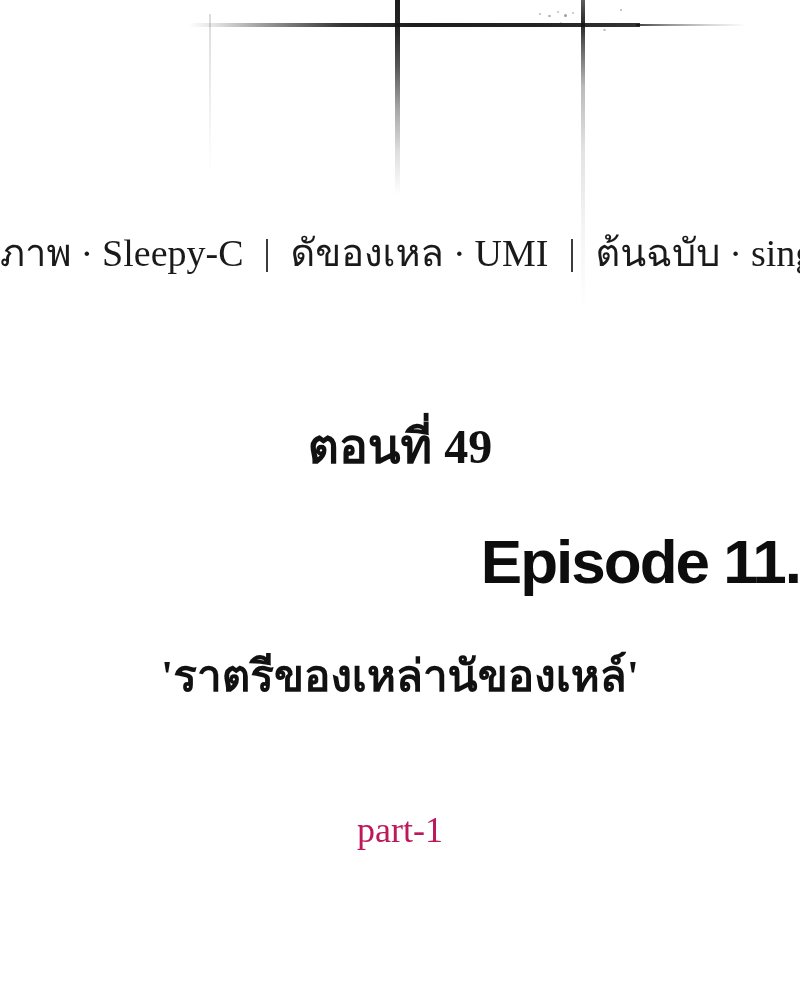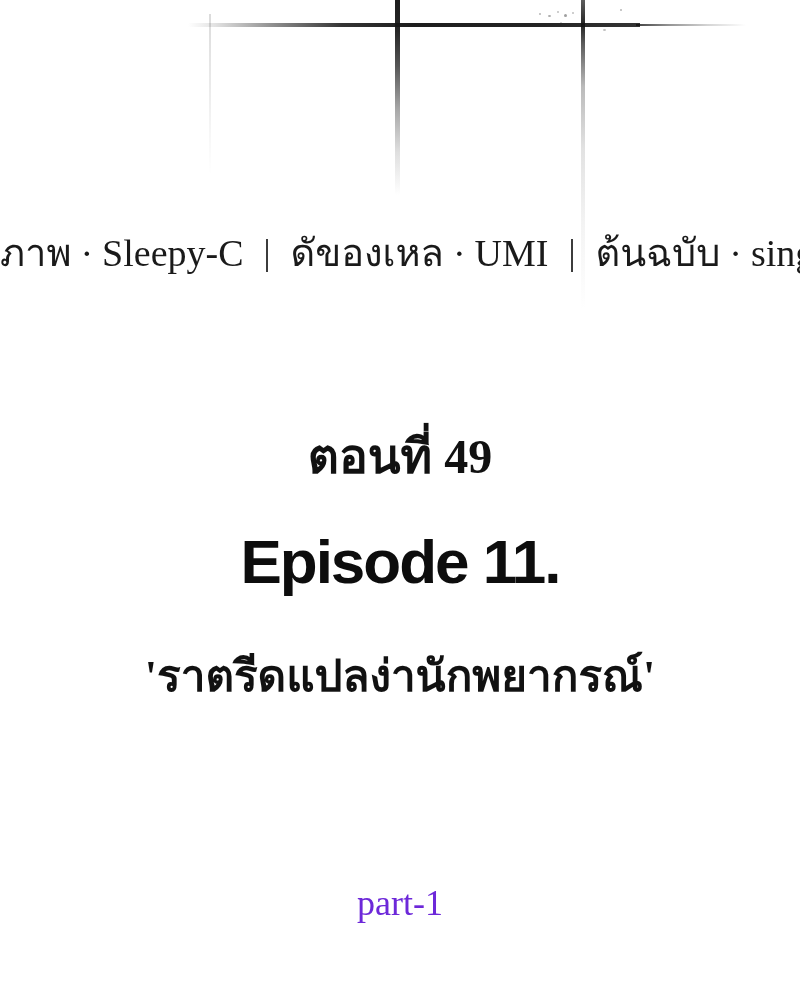--- a/index.html
+++ b/index.html
@@ -99,47 +99,48 @@
   }
   .credits .divider {
     display: inline-block;
     margin: 0 20px;
     font-size: 35px;
     transform: translateY(-2px);
   }
   .credits .dot { margin: 0 9px; }
 
   .chapter {
-    top: 430px;
+    top: 420px;
     font-size: 48px;
     line-height: 54px;
     font-weight: bold;
     color: #111111;
   }
   .title {
     top: 526px;
     font-family: "Liberation Sans", "DejaVu Sans", sans-serif;
     font-weight: bold;
     font-size: 62px;
     line-height: 72px;
     letter-spacing: -2px;
     color: #0d0d0d;
+    text-align: right;
   }
   .subtitle {
     top: 649px;
     font-size: 44px;
     line-height: 56px;
     font-weight: bold;
     color: #111111;
   }
   .part {
-    top: 883px;
+    top: 810px;
     font-size: 36px;
     line-height: 40px;
-    color: #6d28d9;
+    color: #be185d;
   }
 </style>
 </head>
 <body>
 
 <div class="page">
 
   <div class="frame-art">
     <div class="h-line-main"></div>
     <div class="h-line-tail"></div>
@@ -157,17 +158,17 @@
   </div>
 
   <div class="textblock credits">
     <span><span>ภาพ</span><span class="dot">·</span><span>Sleepy-C</span></span><span class="divider">|</span><span><span>ดัของเหล</span><span class="dot">·</span><span>UMI</span></span><span class="divider">|</span><span><span>ต้นฉบับ</span><span class="dot">·</span><span>sing N song</span></span>
   </div>
 
   <div class="textblock chapter">ตอนที่ 49</div>
 
   <div class="textblock title">Episode 11.</div>
 
-  <div class="textblock subtitle">'ราตรีดแปลง่านักพยากรณ์'</div>
+  <div class="textblock subtitle">'ราตรีของเหล่านัของเหล์'</div>
 
   <div class="textblock part">part-1</div>
 
 </div>
 
 </body></html>

